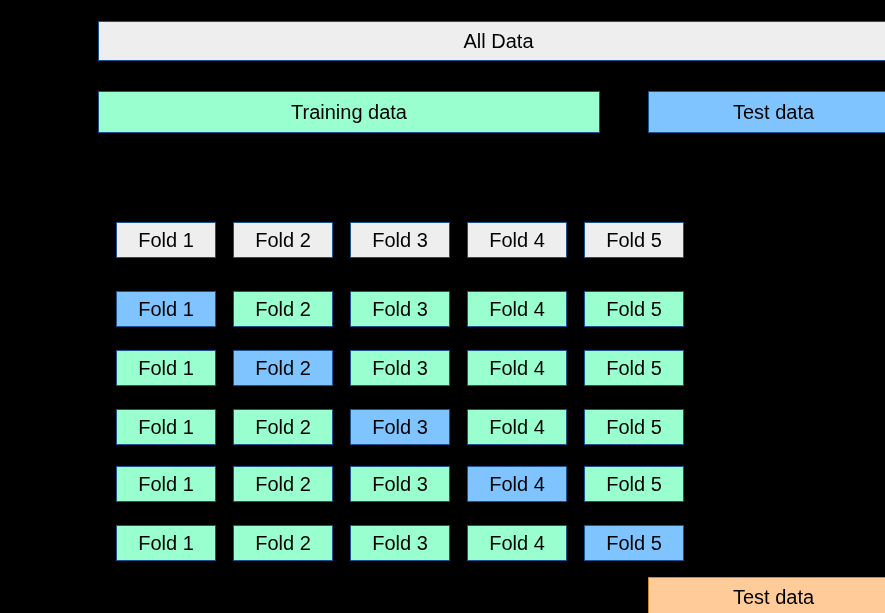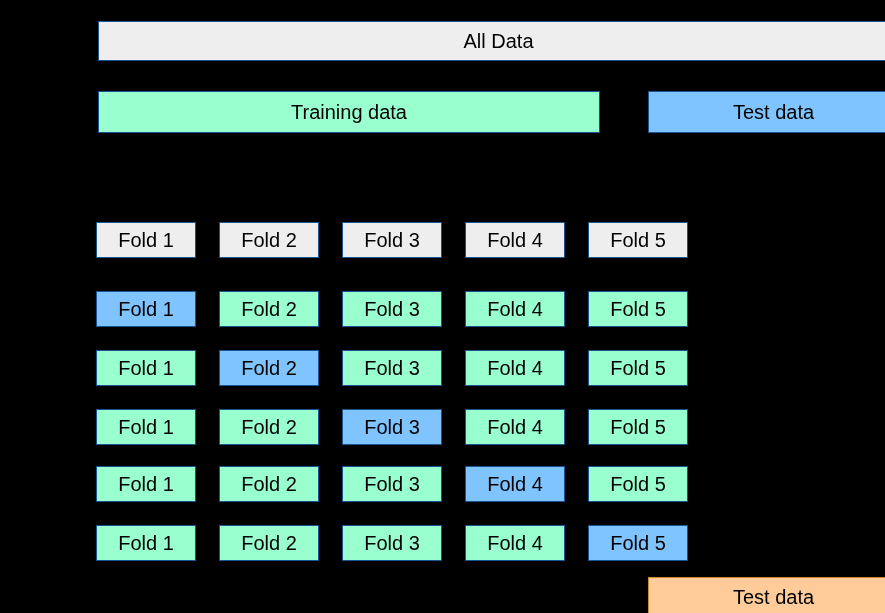--- a/index.html
+++ b/index.html
@@ -41,23 +41,23 @@
     .test-data-top {
       position: absolute;
       left: 632px;
       top: 75px;
       width: 251px;
       height: 42px;
       background: #80c4ff;
     }
     .fold-row {
       position: absolute;
-      left: 72px;
+      left: 92px;
       display: flex;
-      gap: 15px;
+      gap: 9px;
     }
     .fold {
       width: 100px;
       height: 36px;
     }
     .fold-grey { background: #eeeeee; }
     .fold-green { background: #99ffcf; }
     .fold-blue { background: #80c4ff; }
     .test-data-bottom {
       position: absolute;

